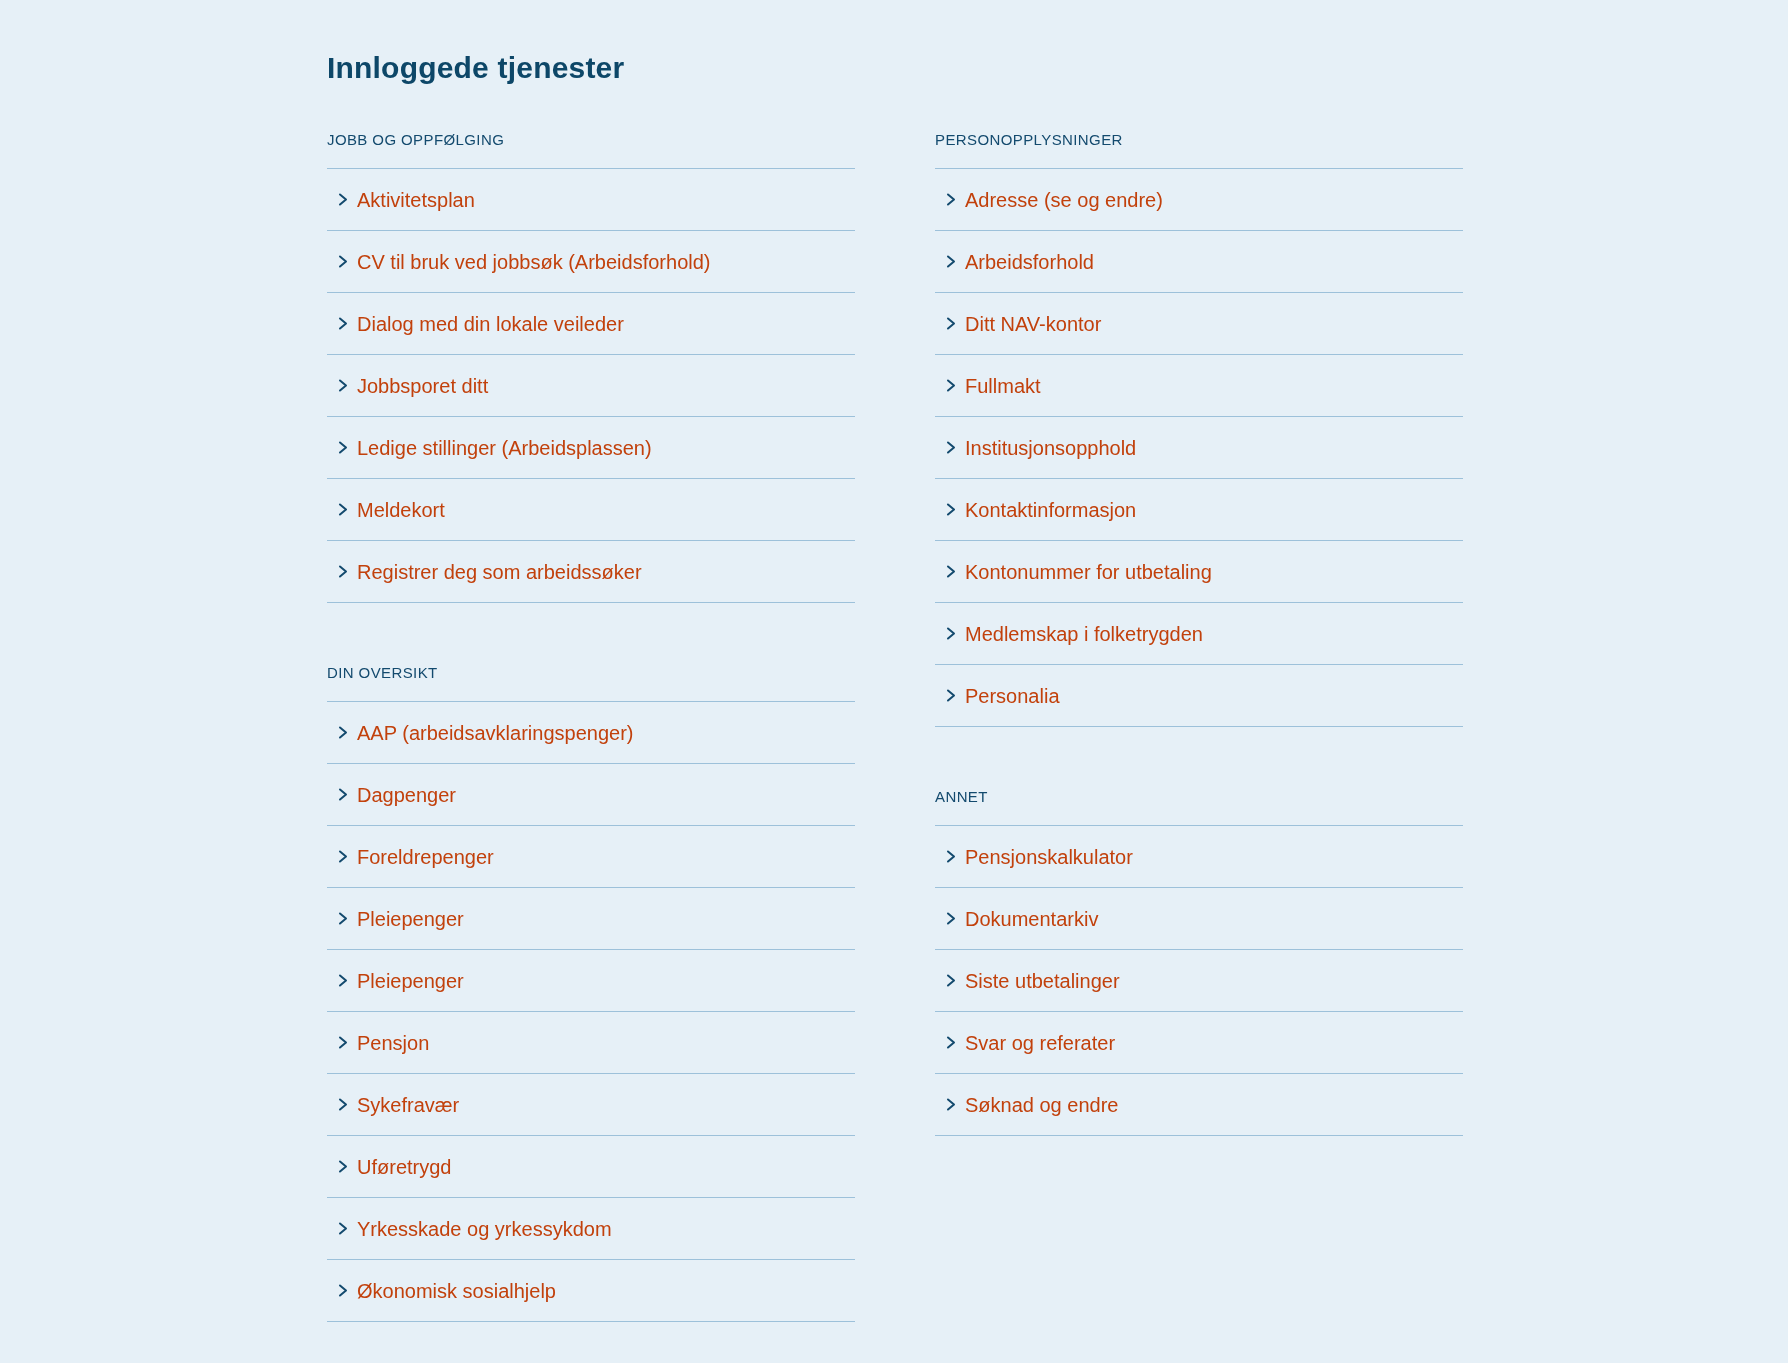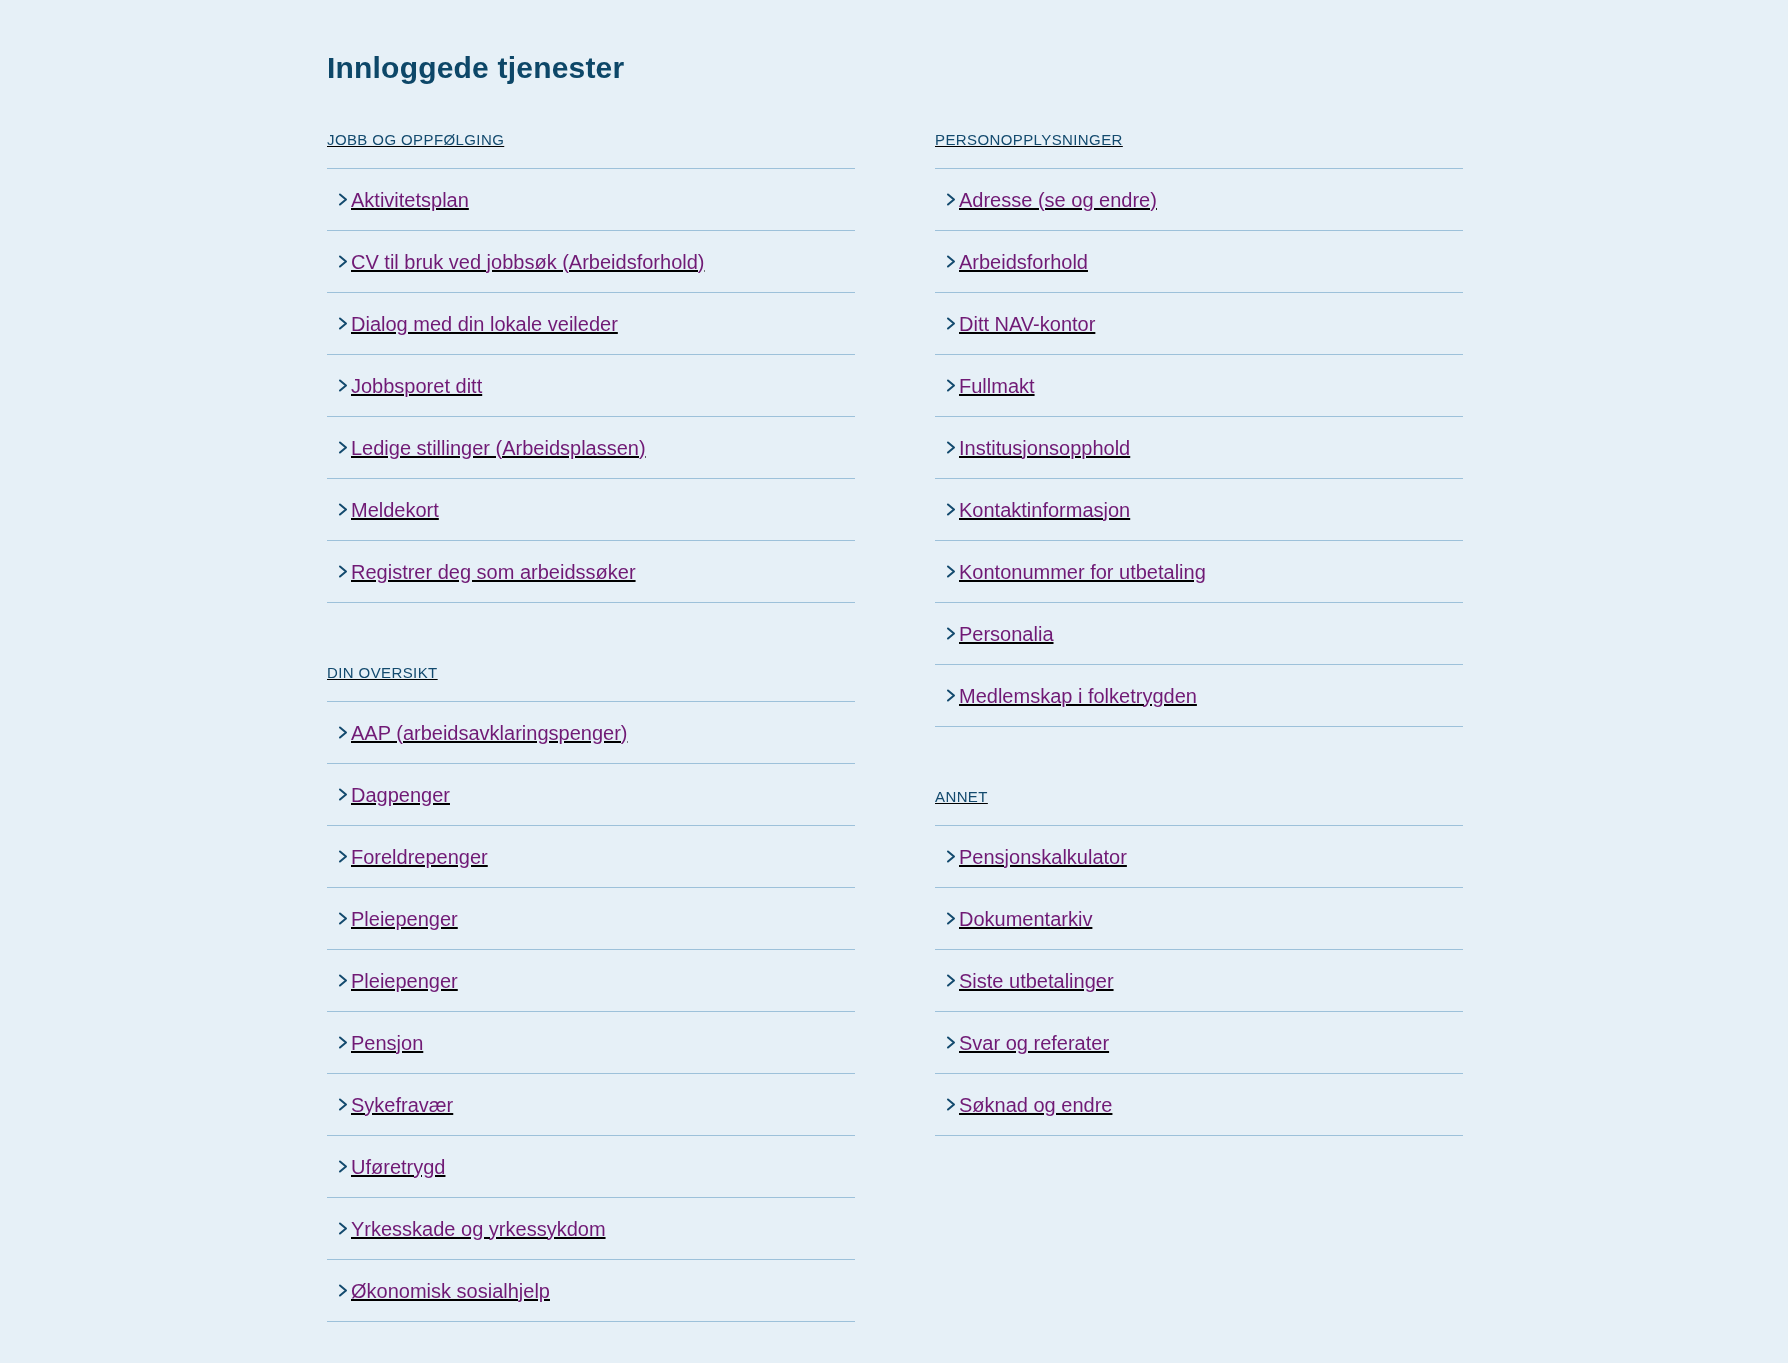--- a/index.html
+++ b/index.html
@@ -24,21 +24,20 @@
     font-weight: 700;
     line-height: 36px;
     color: #0d4768;
     letter-spacing: 0.2px;
   }
   .columns {
     display: flex;
     gap: 80px;
     margin-top: 44px;
     align-items: flex-start;
-    text-decoration: underline;
   }
   .column {
     width: 528px;
     flex: 0 0 528px;
   }
   .service-section { margin-top: 0; }
   .service-section + .service-section { margin-top: 60px; }
   .section-heading {
     margin: 0 0 18px 0;
     font-size: 15px;
@@ -57,24 +56,24 @@
   li.service-row {
     height: 61px;
     border-bottom: 1px solid #9dc1da;
     display: flex;
     align-items: stretch;
   }
   a.service-link {
     flex: 1;
     display: flex;
     align-items: center;
-    gap: 1px;
+    gap: 7px;
     padding-left: 10px;
     text-decoration: none;
-    color: #701a75;
+    color: #c2410c;
     font-size: 20px;
     line-height: 1;
   }
   a.service-link svg {
     flex: 0 0 auto;
     display: block;
   }
 </style>
 </head>
 <body>
@@ -291,29 +290,29 @@
                   <polyline points="3,2.5 9,7.5 3,12.5" fill="none" stroke="#134a6e" stroke-width="2" stroke-linecap="round" stroke-linejoin="round"></polyline>
                 </svg>
                 <span>Kontonummer for utbetaling</span>
               </a>
             </li>
             <li class="service-row">
               <a class="service-link" href="#">
                 <svg width="13" height="15" viewBox="0 0 13 15">
                   <polyline points="3,2.5 9,7.5 3,12.5" fill="none" stroke="#134a6e" stroke-width="2" stroke-linecap="round" stroke-linejoin="round"></polyline>
                 </svg>
+                <span>Medlemskap i folketrygden</span>
+              </a>
+            </li>
+            <li class="service-row">
+              <a class="service-link" href="#">
+                <svg width="13" height="15" viewBox="0 0 13 15">
+                  <polyline points="3,2.5 9,7.5 3,12.5" fill="none" stroke="#134a6e" stroke-width="2" stroke-linecap="round" stroke-linejoin="round"></polyline>
+                </svg>
                 <span>Personalia</span>
-              </a>
-            </li>
-            <li class="service-row">
-              <a class="service-link" href="#">
-                <svg width="13" height="15" viewBox="0 0 13 15">
-                  <polyline points="3,2.5 9,7.5 3,12.5" fill="none" stroke="#134a6e" stroke-width="2" stroke-linecap="round" stroke-linejoin="round"></polyline>
-                </svg>
-                <span>Medlemskap i folketrygden</span>
               </a>
             </li>
           </ul>
       </section>
       <section class="service-section">
         <h2 class="section-heading">ANNET</h2>
         <ul class="service-list">
             <li class="service-row">
               <a class="service-link" href="#">
                 <svg width="13" height="15" viewBox="0 0 13 15">

